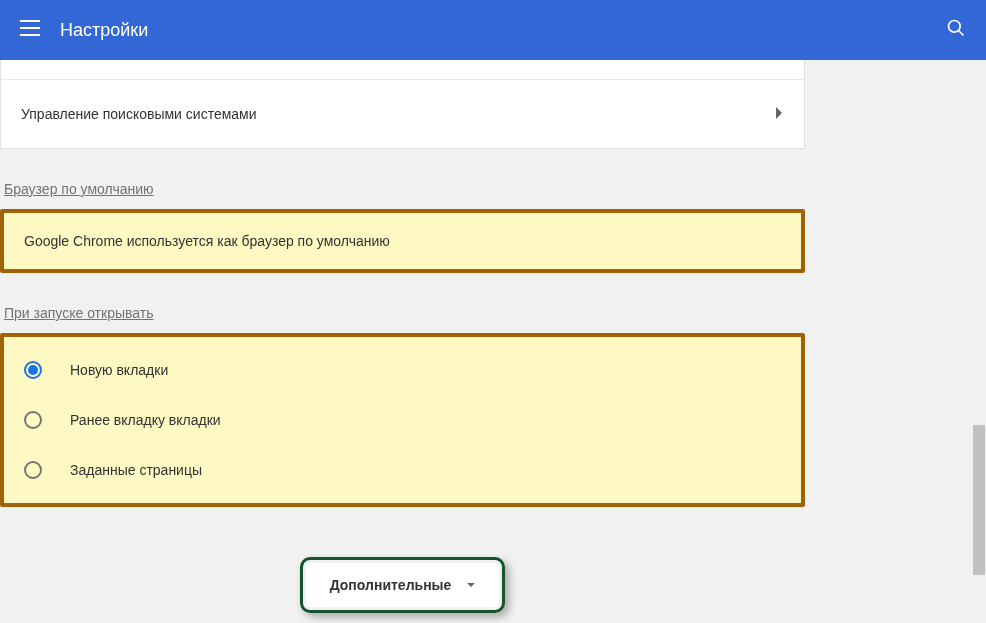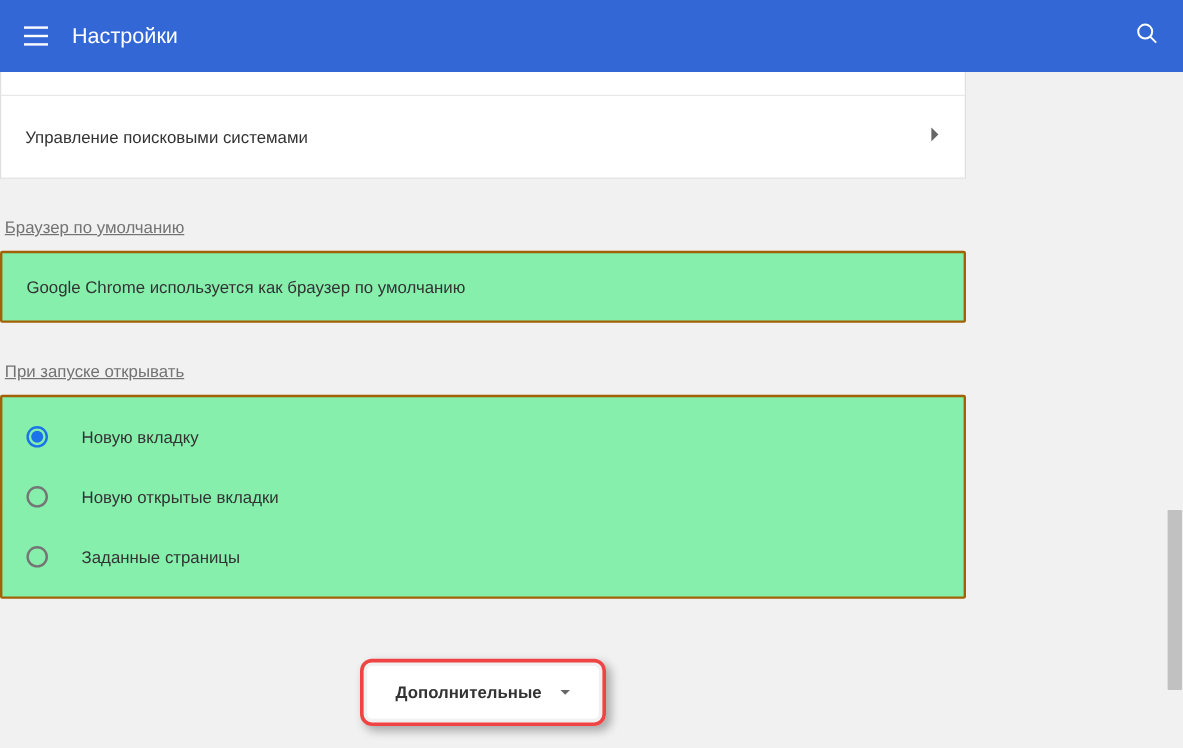--- a/index.html
+++ b/index.html
@@ -18,21 +18,20 @@
     .header {
       background: #3367d6;
       height: 60px;
       display: flex;
       align-items: center;
       padding: 0 20px;
       justify-content: space-between;
     }
     .header-left {
       display: flex;
-      align-items: center;
       gap: 20px;
     }
     .menu-icon {
       width: 20px;
       height: 16px;
       display: flex;
       flex-direction: column;
       justify-content: space-between;
       cursor: pointer;
     }
@@ -55,22 +54,22 @@
       padding: 0;
       display: flex;
       flex-direction: column;
       align-items: flex-start;
     }
     .main-area {
       width: 805px;
       margin-top: 0;
     }
     .card {
-      background: #86efac;
-      border: 2px solid #a16207;
+      background: #fef9c3;
+      border: 4px solid #a16207;
       border-radius: 2px;
     }
     .row-item {
       padding: 0 20px;
       height: 68px;
       display: flex;
       align-items: center;
       justify-content: space-between;
       cursor: pointer;
     }
@@ -143,21 +142,21 @@
       padding: 14px 24px;
       display: flex;
       align-items: center;
       gap: 16px;
       cursor: pointer;
       border-radius: 4px;
       position: relative;
     }
     .advanced-highlight {
       position: absolute;
-      border: 3px solid #ef4444;
+      border: 3px solid #14532d;
       border-radius: 10px;
       padding: 3px;
       box-shadow: 4px 4px 8px rgba(0,0,0,0.3);
     }
     .advanced-label {
       font-size: 14px;
       font-weight: 600;
       color: #333;
     }
     .dropdown-arrow {
@@ -236,25 +235,25 @@
       </div>
     </div>
 
     <div class="section-title">При запуске открывать</div>
     <div class="card">
       <div class="radio-group">
         <div class="radio-row">
           <div class="radio-btn selected">
             <div class="radio-inner"></div>
           </div>
-          <span class="radio-label">Новую вкладку</span>
+          <span class="radio-label">Новую вкладки</span>
         </div>
         <div class="radio-row">
           <div class="radio-btn"></div>
-          <span class="radio-label">Новую открытые вкладки</span>
+          <span class="radio-label">Ранее вкладку вкладки</span>
         </div>
         <div class="radio-row">
           <div class="radio-btn"></div>
           <span class="radio-label">Заданные страницы</span>
         </div>
       </div>
     </div>
 
     <div class="advanced-btn-wrapper">
       <div class="advanced-highlight">

